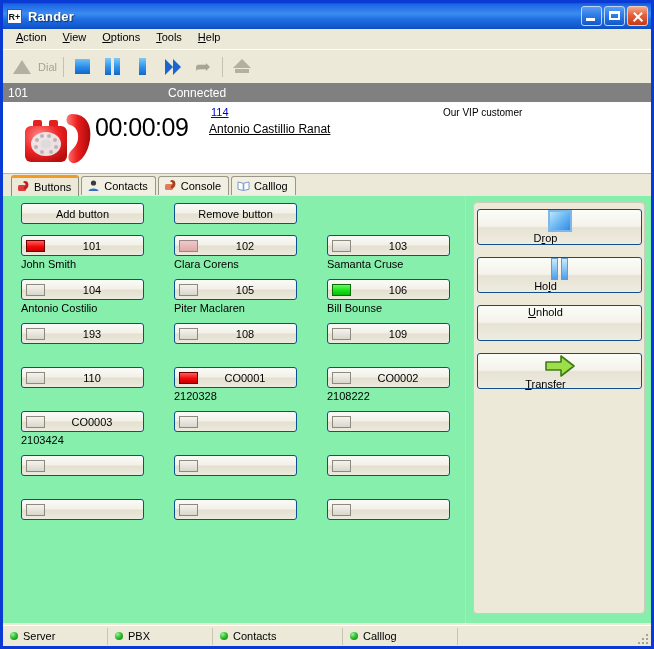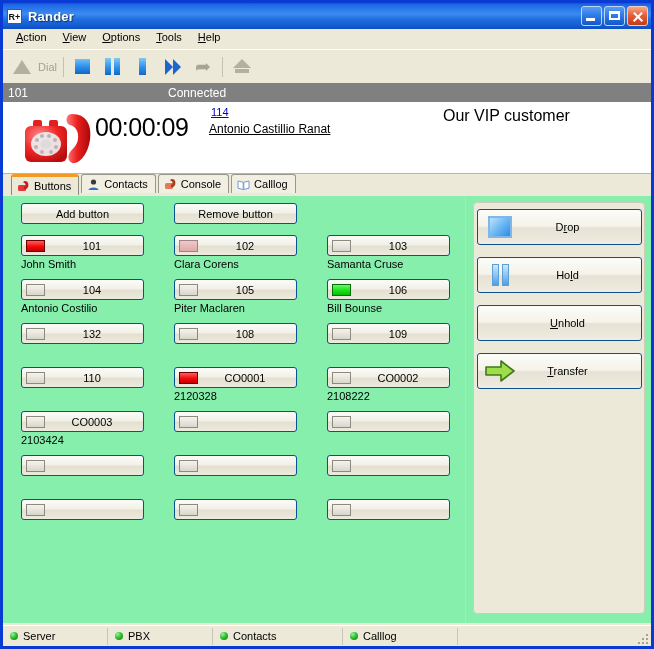--- a/index.html
+++ b/index.html
@@ -57,25 +57,25 @@
   .connbar .ext{margin-left:5px;}
   .connbar .state{margin-left:140px;}
 
   
   .callinfo{position:absolute;left:0;top:99px;width:648px;height:71px;background:#fff;
     border-bottom:1px solid #b9b6a8;}
   .phone{position:absolute;left:14px;top:4px;width:92px;height:64px;}
   .timer{position:absolute;left:92px;top:11px;font-size:25px;color:#000;letter-spacing:-.5px;}
   .clink{position:absolute;left:208px;top:4px;font-size:11px;color:#0000cc;text-decoration:underline;cursor:pointer;}
   .cname{position:absolute;left:206px;top:17px;font-size:12px;color:#000;line-height:21px;width:230px;text-decoration:underline;}
-  .vip{position:absolute;left:440px;top:5px;font-size:16px;color:#000;}
+  .vip{position:absolute;left:440px;top:5px;font-size:10px;color:#000;}
 
   
   .tabs{position:absolute;left:0;top:171px;width:648px;height:22px;background:#ece9d8;
-    display:flex;align-items:flex-start;padding-left:8px;box-sizing:border-box;}
+    display:flex;align-items:center;padding-left:8px;box-sizing:border-box;}
   .tab{height:19px;display:flex;align-items:center;gap:4px;padding:0 7px 0 5px;
     border:1px solid #9a9788;border-bottom:none;border-radius:3px 3px 0 0;
     background:#f1eee2;font-size:11px;color:#000;margin-right:2px;box-sizing:border-box;}
   .tab.active{height:21px;background:#ece9d8;border-top:3px solid #f29a22;
     border-left-color:#8e8b7d;border-right-color:#8e8b7d;font-weight:normal;}
   .tabicon{width:13px;height:13px;position:relative;flex:none;}
 
   
   .content{position:absolute;left:0;top:193px;width:648px;height:427px;background:#86efac;}
   .vdiv{position:absolute;left:462px;top:0;width:1px;height:427px;background:#d4d0c2;}
@@ -98,21 +98,21 @@
 
   .toprow{display:flex;gap:30px;margin-bottom:11px;}
   .gridrow{margin-bottom:8px;}
 
   
   .rpanel{position:absolute;left:470px;top:6px;width:172px;height:412px;
     border:1px solid #cfcbbc;border-radius:4px;background:#ece9d8;box-sizing:border-box;}
   .abtn{position:absolute;left:3px;width:165px;height:36px;box-sizing:border-box;
     border:1px solid #0e4f8f;border-radius:3px;
     background:linear-gradient(180deg,#fcfcf9 0%,#f4f2e9 48%,#e6e3d5 52%,#efece0 100%);
-    display:flex;align-items:center;cursor:default;}
+    display:flex;align-items:center;cursor:default;flex-direction:column;}
   .abtn .ico{width:44px;display:flex;align-items:center;justify-content:center;flex:none;}
   .abtn .alab{flex:1;text-align:center;font-size:11px;color:#000;padding-right:28px;}
   .abtn .alab u{text-decoration:underline;}
   .ico-drop{width:24px;height:22px;border:2px solid #7fb7e8;background:linear-gradient(135deg,#bfe3fb 0%,#74bdf4 45%,#2f8ae6 100%);box-sizing:border-box;}
   .ico-hold{display:flex;gap:3px;}
   .ico-hold span{width:7px;height:22px;background:linear-gradient(180deg,#cfe8fb 0%,#8cc5f2 50%,#4d9ee6 100%);border:1px solid #5b9fd6;box-sizing:border-box;}
   .ico-tr{width:32px;height:24px;}
 
   
   .statusbar{position:absolute;left:0;top:622px;width:648px;height:21px;background:#ece9d8;
@@ -325,21 +325,21 @@
                 <span class="led green"></span>
                 <span class="lab">106</span>
               </div>
               <div class="sublbl">Bill Bounse</div>
             </div>
           </div>
           <div class="row gridrow">
             <div class="cell">
               <div class="wbtn">
                 <span class="led off"></span>
-                <span class="lab">132</span>
+                <span class="lab">193</span>
               </div>
               <div class="sublbl"></div>
             </div>
             <div class="cell">
               <div class="wbtn">
                 <span class="led off"></span>
                 <span class="lab">108</span>
               </div>
               <div class="sublbl"></div>
             </div>

